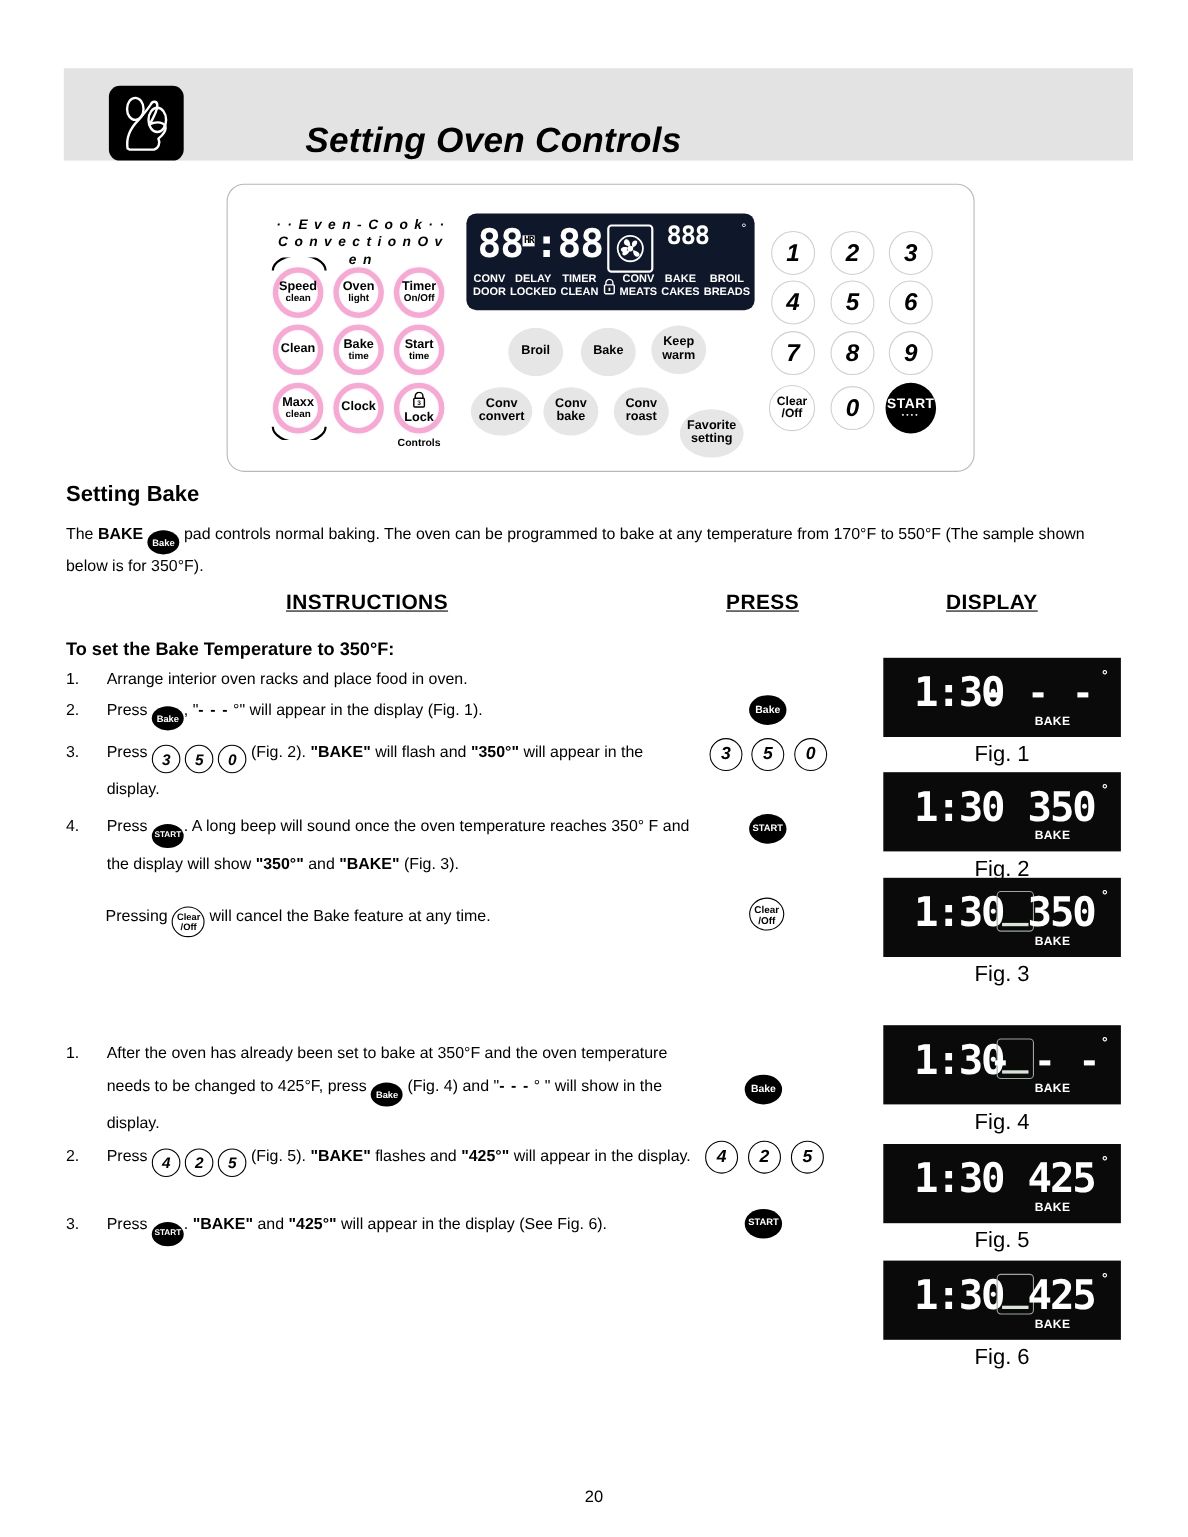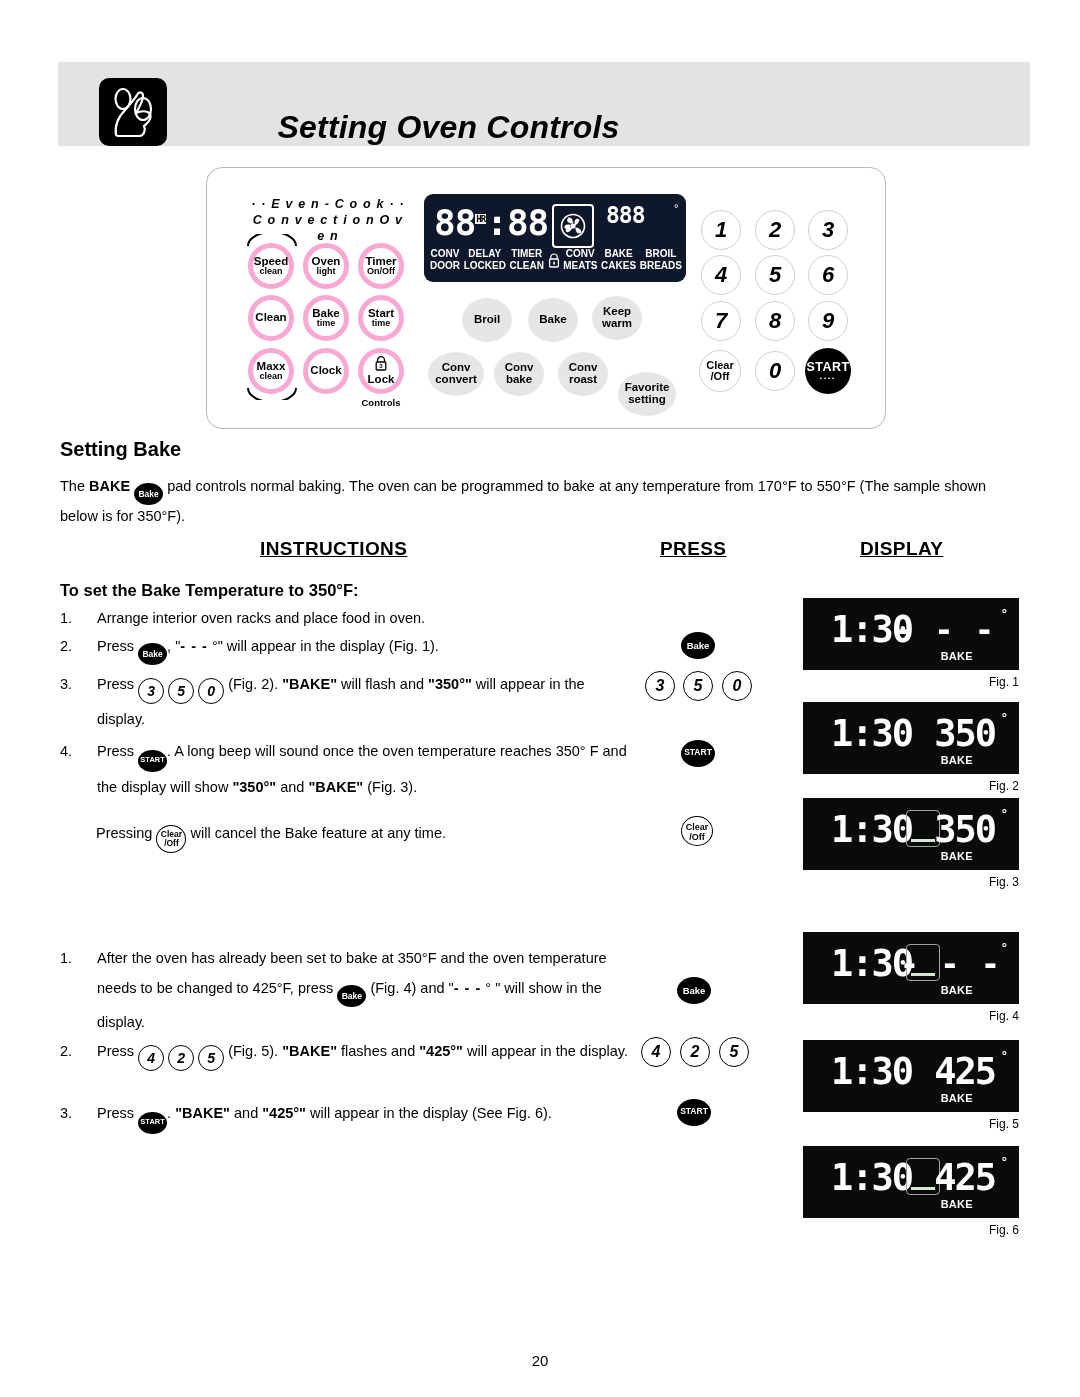--- a/index.html
+++ b/index.html
@@ -223,21 +223,21 @@
   .fig-temp.dash { letter-spacing: 1px; font-size: 32px; top: 13px; }
   .fig-deg {
     position: absolute; right: 12px; top: 8px;
     font-size: 13px; font-weight: bold;
   }
   .fig-bake {
     position: absolute; right: 46px; bottom: 8px;
     font-size: 11px; font-weight: bold; letter-spacing: .3px;
   }
   .fig-cap {
-    text-align: right; font-size: 12px; margin-top: 5px;
+    text-align: center; font-size: 20px; margin-top: 5px;
   }
   .pagenum {
     position: absolute; left: 0; right: 0; top: 1352px;
     text-align: center; font-size: 15px;
   }
 </style>
 </head>
 <body>
 
 <div class="page">

